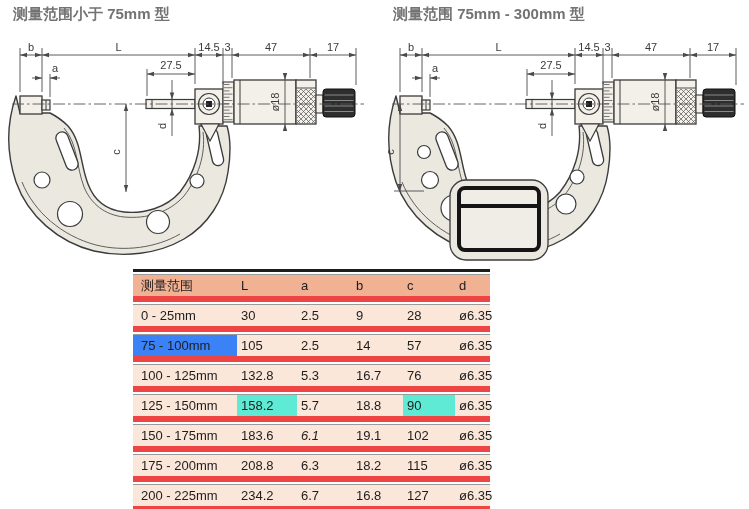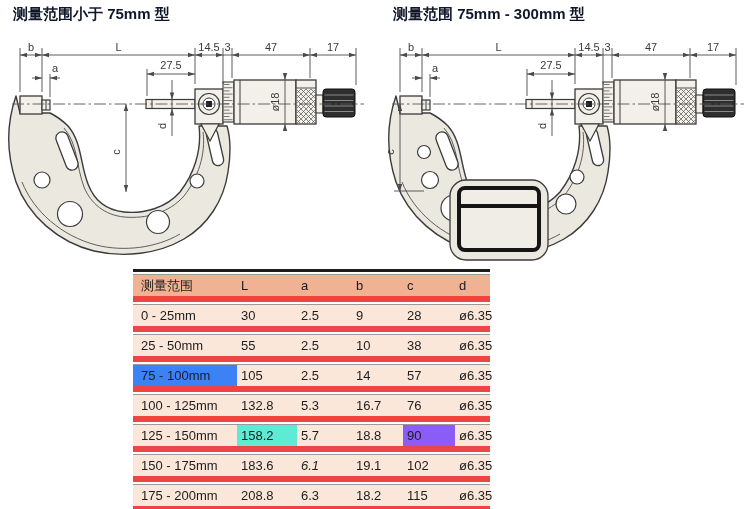--- a/index.html
+++ b/index.html
@@ -1,18 +1,18 @@
 <!DOCTYPE html>
 <html><head>
 <meta charset="utf-8">
 <style>
   html,body{margin:0;padding:0;background:#fff;}
   .canvas{position:relative;width:749px;height:509px;background:#fff;overflow:hidden;
           font-family:"Liberation Sans",sans-serif;}
-  .diag-title{position:absolute;top:5px;font-size:15px;font-weight:700;color:#0f172a;white-space:nowrap;}
+  .diag-title{position:absolute;top:5px;font-size:15px;font-weight:700;color:#737373;white-space:nowrap;}
   #title-left{left:13px;}
   #title-right{left:393px;}
   .mic-svg{position:absolute;top:34px;}
   #svg-left{left:6px;}
   #svg-right{left:386px;}
   .table-frame{position:absolute;left:133px;top:269px;width:357px;
                border-top:3px solid #1c1c1c;border-bottom:3px solid #1c1c1c;background:#fff;}
   table.spec{border-collapse:separate;border-spacing:0 2px;width:100%;table-layout:fixed;}
   table.spec th, table.spec td{
       font-size:13px;font-weight:400;color:#1d1d1d;text-align:left;
@@ -256,49 +256,41 @@
       <tbody>
           <tr>
             <td style="background: rgb(251, 231, 218);">0 - 25mm</td>
             <td style="background: rgb(251, 231, 218);">30</td>
             <td style="background: rgb(251, 231, 218);">2.5</td>
             <td style="background: rgb(251, 231, 218);">9</td>
             <td style="background: rgb(251, 231, 218);">28</td>
             <td style="background: rgb(251, 231, 218);">ø6.35</td>
           </tr>
           <tr>
-            <td style="background: rgb(251, 231, 218);">25 - 50mm</td>
-            <td style="background: rgb(251, 231, 218);">55</td>
-            <td style="background: rgb(251, 231, 218);">2.5</td>
-            <td style="background: rgb(251, 231, 218);">10</td>
-            <td style="background: rgb(251, 231, 218);">38</td>
-            <td style="background: rgb(251, 231, 218);">ø6.35</td>
-          </tr>
-          <tr>
             <td style="background: #3b82f6;">75 - 100mm</td>
             <td style="background: rgb(251, 231, 218);">105</td>
             <td style="background: rgb(251, 231, 218);">2.5</td>
             <td style="background: rgb(251, 231, 218);">14</td>
             <td style="background: rgb(251, 231, 218);">57</td>
             <td style="background: rgb(251, 231, 218);">ø6.35</td>
           </tr>
           <tr>
             <td style="background: rgb(251, 231, 218);">100 - 125mm</td>
             <td style="background: rgb(251, 231, 218);">132.8</td>
             <td style="background: rgb(251, 231, 218);">5.3</td>
             <td style="background: rgb(251, 231, 218);">16.7</td>
             <td style="background: rgb(251, 231, 218); margin-top: 32px;">76</td>
             <td style="background: rgb(251, 231, 218);">ø6.35</td>
           </tr>
           <tr>
             <td style="background: rgb(251, 231, 218);">125 - 150mm</td>
             <td style="background: #5eead4;">158.2</td>
             <td style="background: rgb(251, 231, 218);">5.7</td>
             <td style="background: rgb(251, 231, 218);">18.8</td>
-            <td style="background: #8b5cf6;">90</td>
+            <td style="background: #5eead4;">90</td>
             <td style="background: rgb(251, 231, 218);">ø6.35</td>
           </tr>
           <tr>
             <td style="background: rgb(251, 231, 218);">150 - 175mm</td>
             <td style="background: rgb(251, 231, 218);">183.6</td>
             <td style="background: rgb(251, 231, 218); font-style: italic;">6.1</td>
             <td style="background: rgb(251, 231, 218);">19.1</td>
             <td style="background: rgb(251, 231, 218);">102</td>
             <td style="background: rgb(251, 231, 218);">ø6.35</td>
           </tr>

